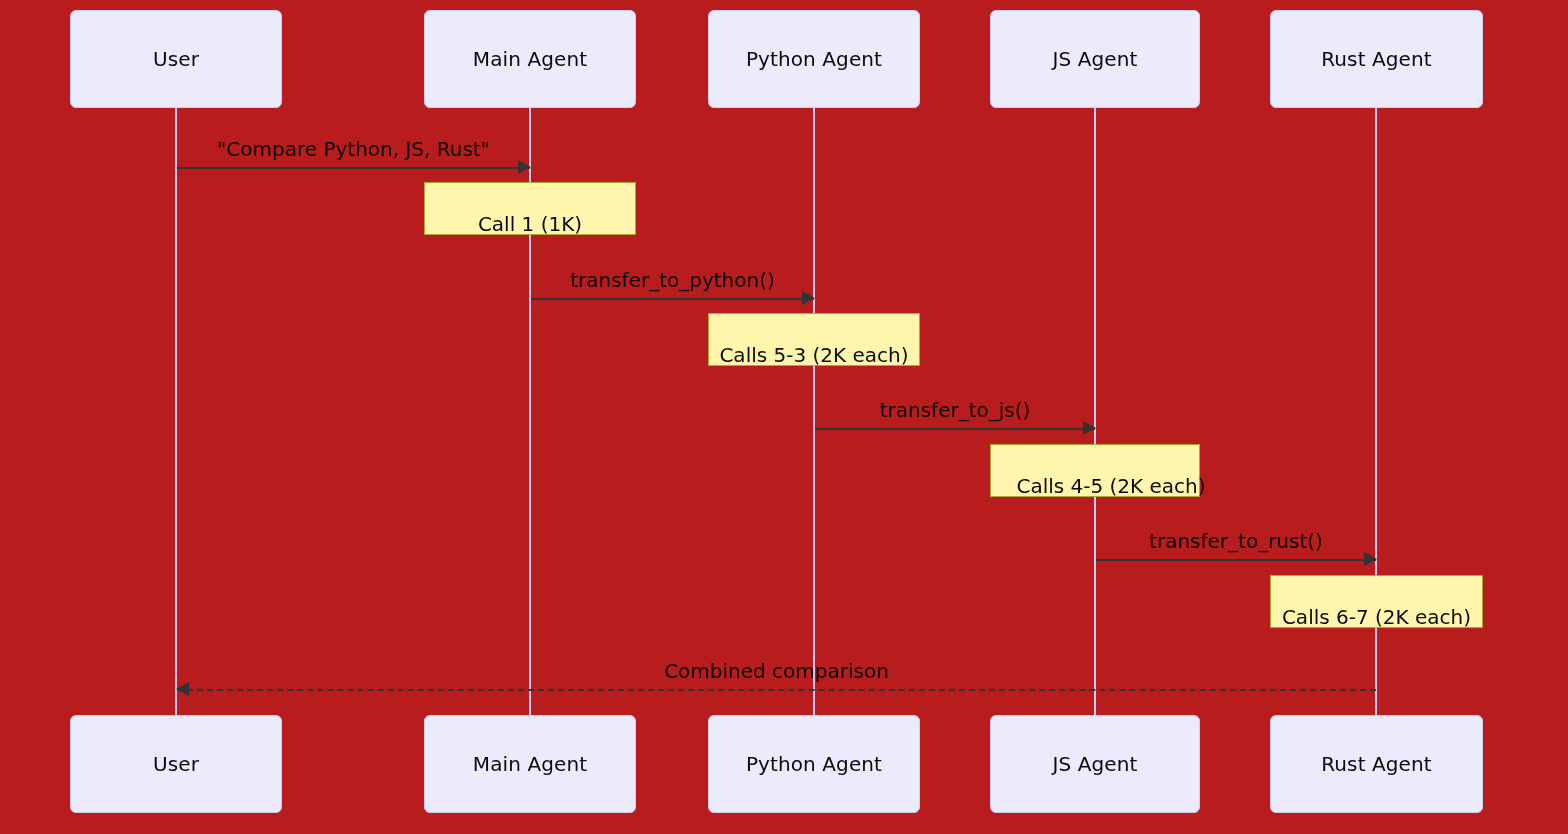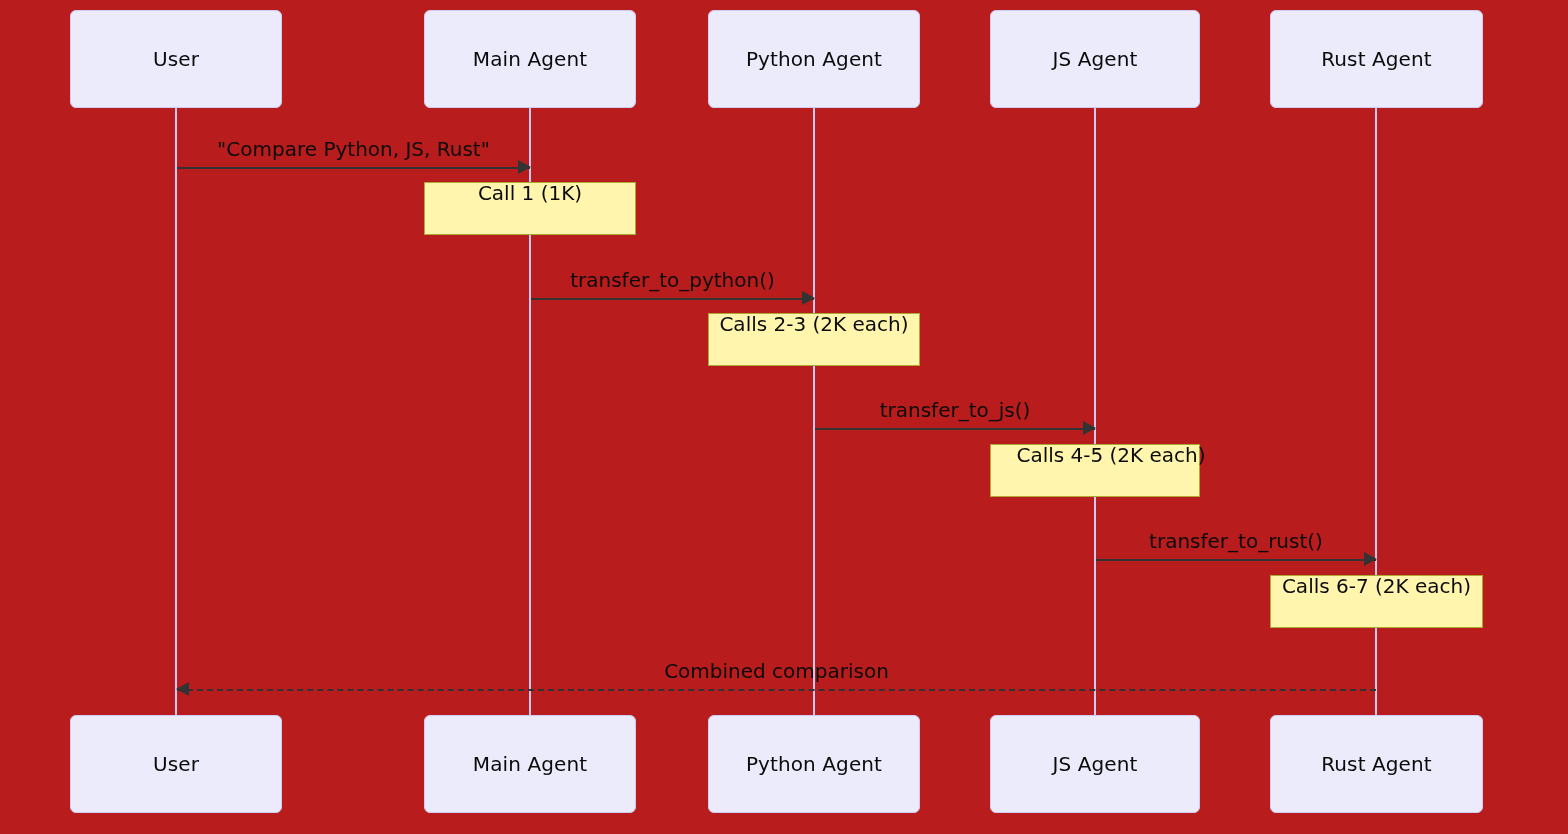--- a/index.html
+++ b/index.html
@@ -47,21 +47,21 @@
     white-space: nowrap;
   }
   
   .note-box {
     position: absolute;
     height: 53px;
     background: #fff5ad;
     border: 1px solid #aaaa33;
     box-sizing: border-box;
     display: flex;
-    align-items: flex-start;
+    align-items: flex-end;
     justify-content: center;
   }
   .note-label {
     font-size: 20px;
     color: #0b0b0b;
     line-height: 1;
     white-space: nowrap;
   }
   
   .msg {
@@ -159,21 +159,21 @@
         <div class="msg-line dashed"></div>
         <div class="msg-head left"></div>
         <div class="msg-text">Combined comparison</div>
       </div>
     </div>
   <div id="notes">
       <div class="note-box" style="left: 424px; width: 212px; top: 182px;">
         <span class="note-label">Call 1 (1K)</span>
       </div>
       <div class="note-box" style="left: 708px; width: 212px; top: 313px;">
-        <span class="note-label">Calls 2-3 (2K each)</span>
+        <span class="note-label">Calls 5-3 (2K each)</span>
       </div>
       <div class="note-box" style="left: 990px; width: 210px; top: 444px; padding-left: 32px;">
         <span class="note-label">Calls 4-5 (2K each)</span>
       </div>
       <div class="note-box" style="left: 1270px; width: 213px; top: 575px;">
         <span class="note-label">Calls 6-7 (2K each)</span>
       </div>
     </div>
   <div id="bottom-actors">
       <div class="actor-box" style="left: 70px; width: 212px; top: 715px;">

